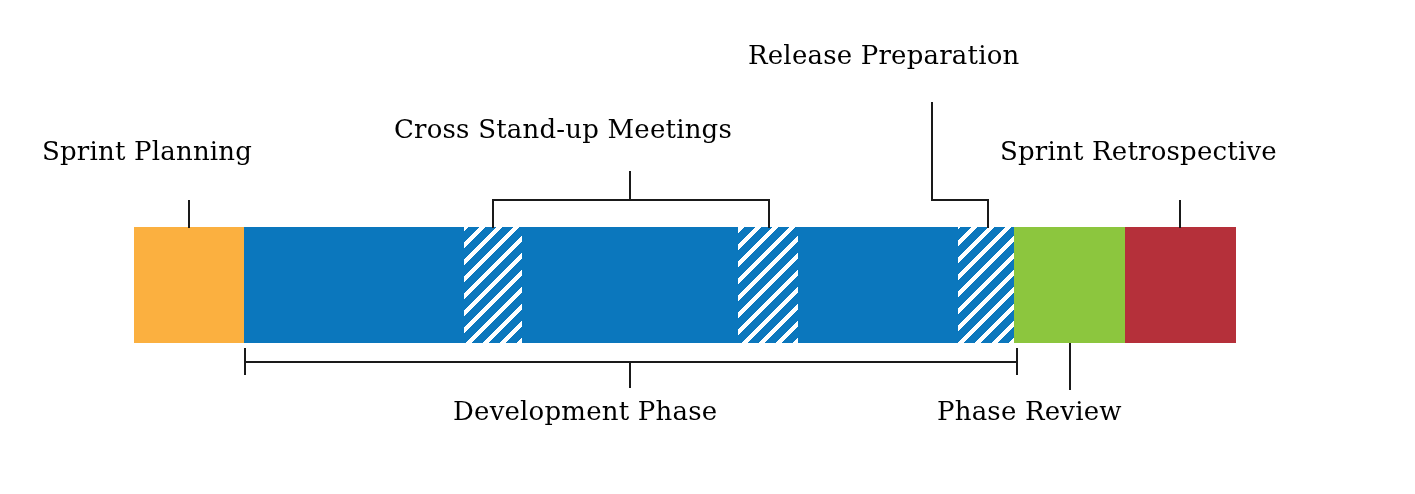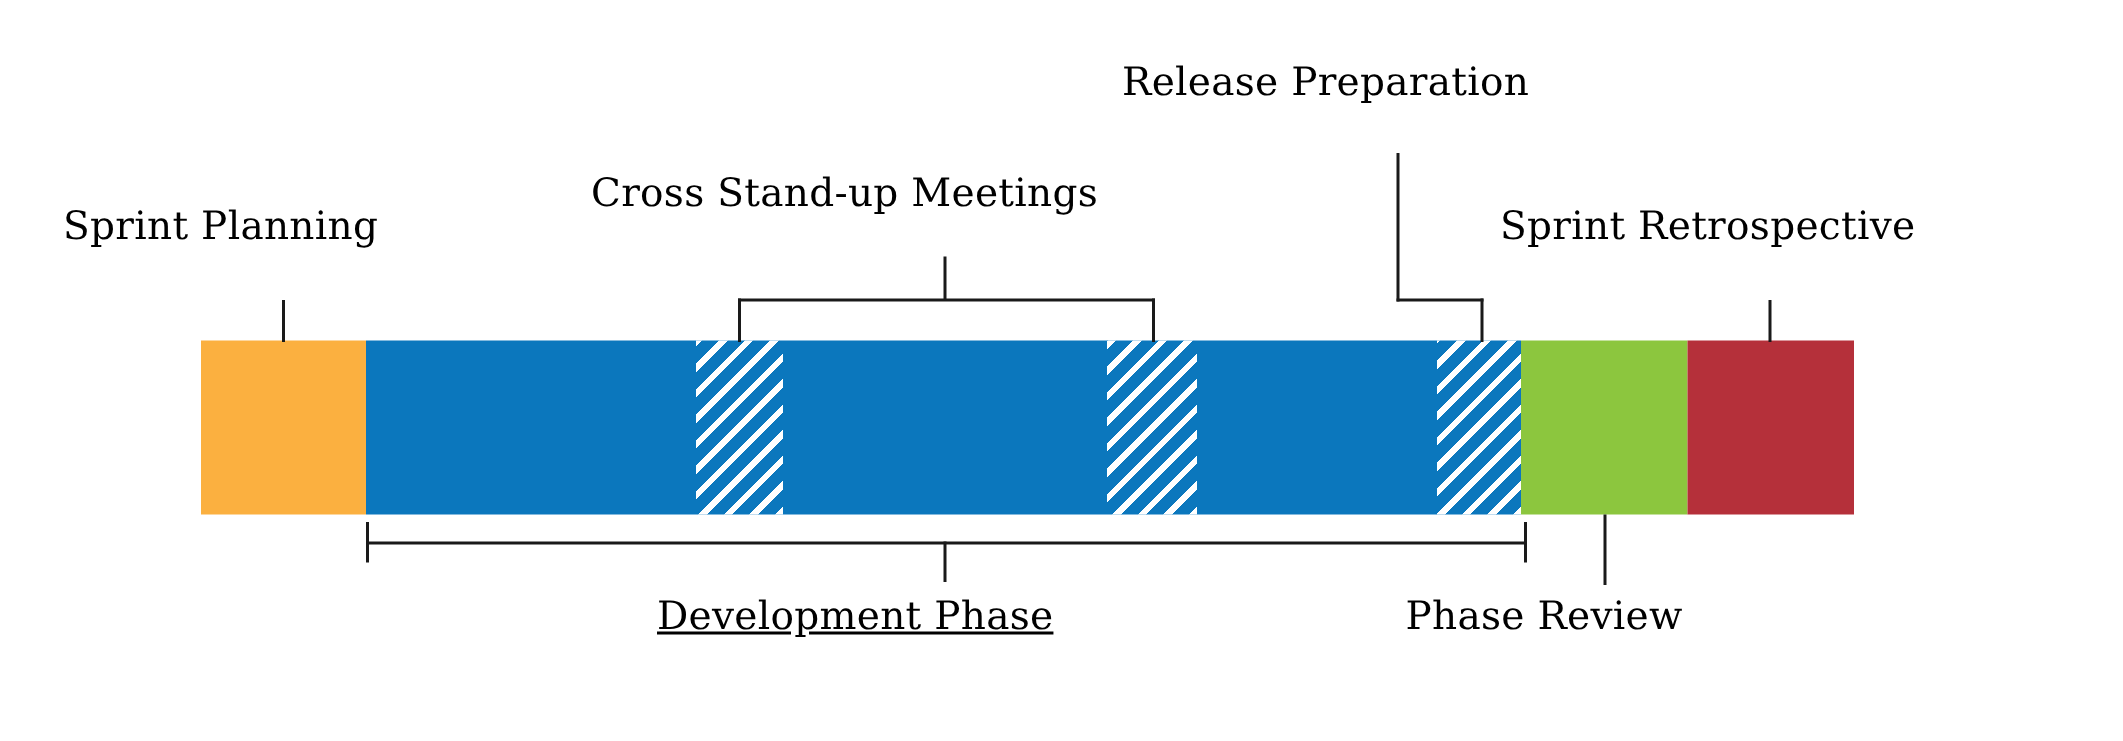--- a/index.html
+++ b/index.html
@@ -95,21 +95,21 @@
     white-space: nowrap;
     font-size: 26px;
     line-height: 1;
     letter-spacing: 0.2px;
     color: #000000;
   }
   .lbl-planning { left: 42px;  top: 138px; }
   .lbl-standup  { left: 394px; top: 116px; }
   .lbl-release  { left: 748px; top: 42px;  }
   .lbl-retro    { left: 984px; top: 138px; margin-left: 16px; }
-  .lbl-dev      { left: 438px; top: 398px; text-decoration: underline; }
+  .lbl-dev      { left: 453px; top: 398px; }
   .lbl-sreview  { left: 937px; top: 398px; }
 </style>
 </head>
 <body>
 
 <div id="diagram-root">
 
   <div class="bar">
 
     <div class="seg seg-planning" style="background: rgb(251, 176, 64); left: 0px; width: 110px;"></div>

